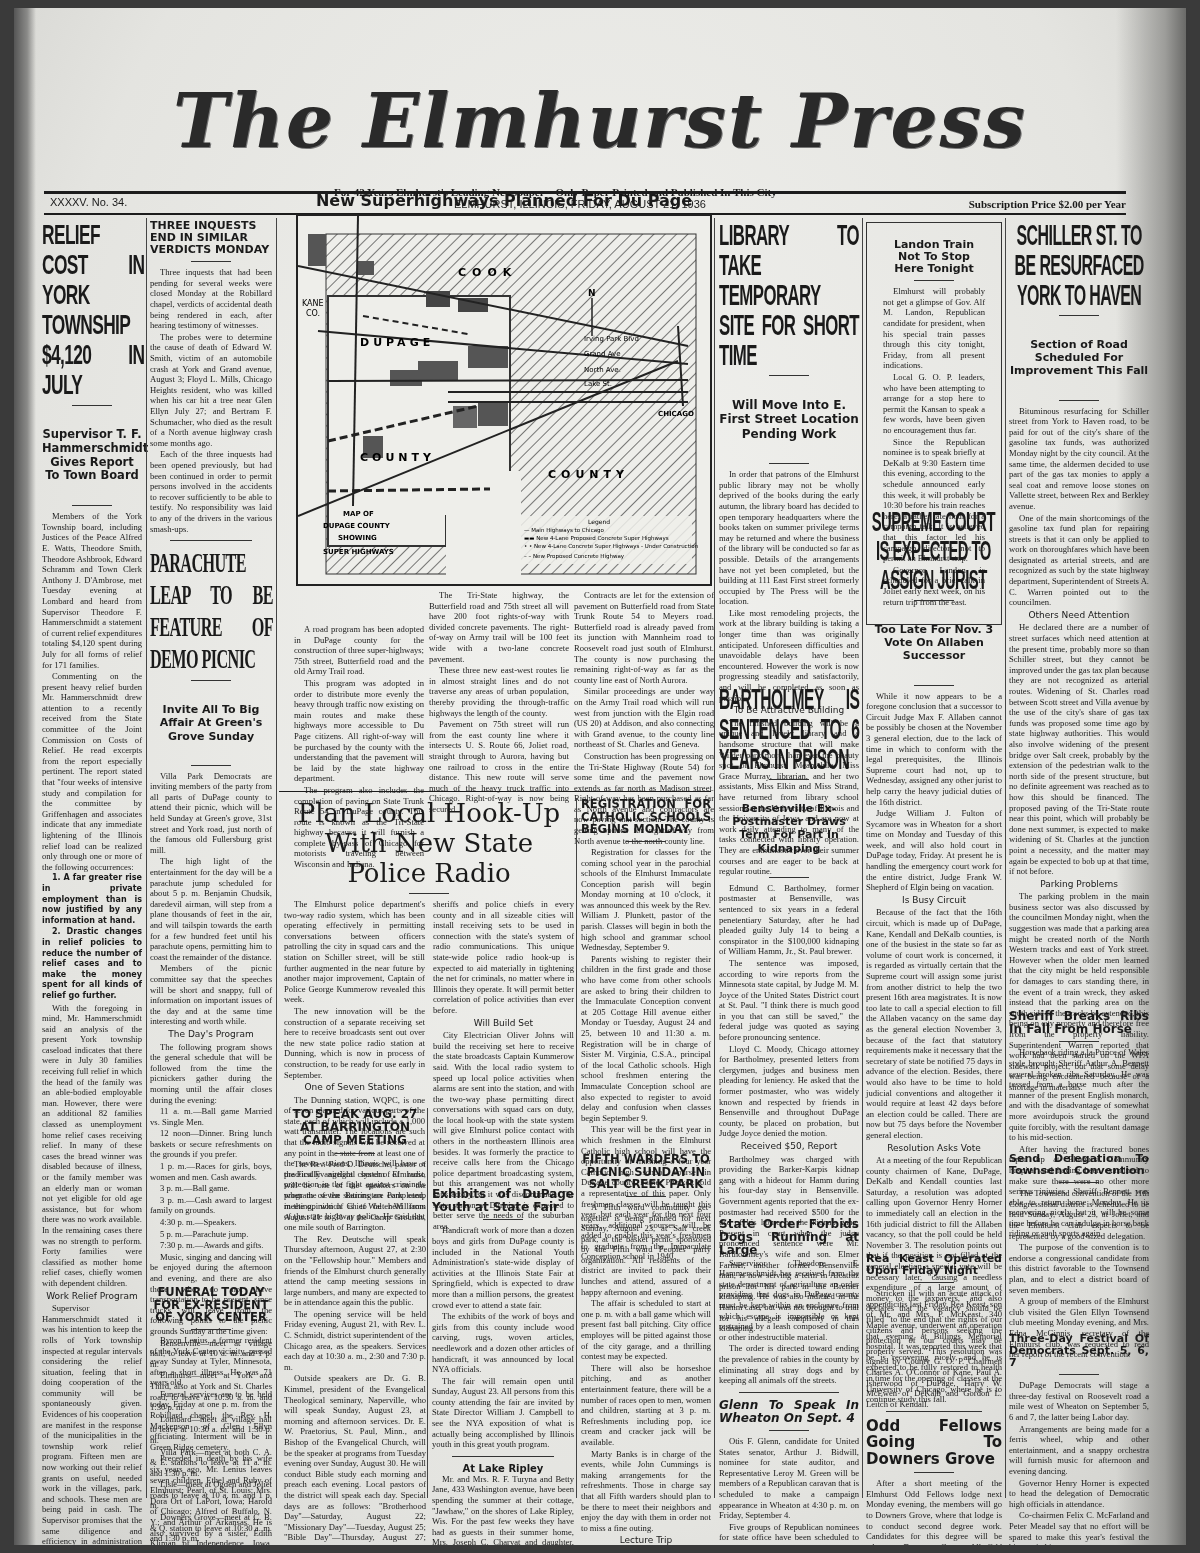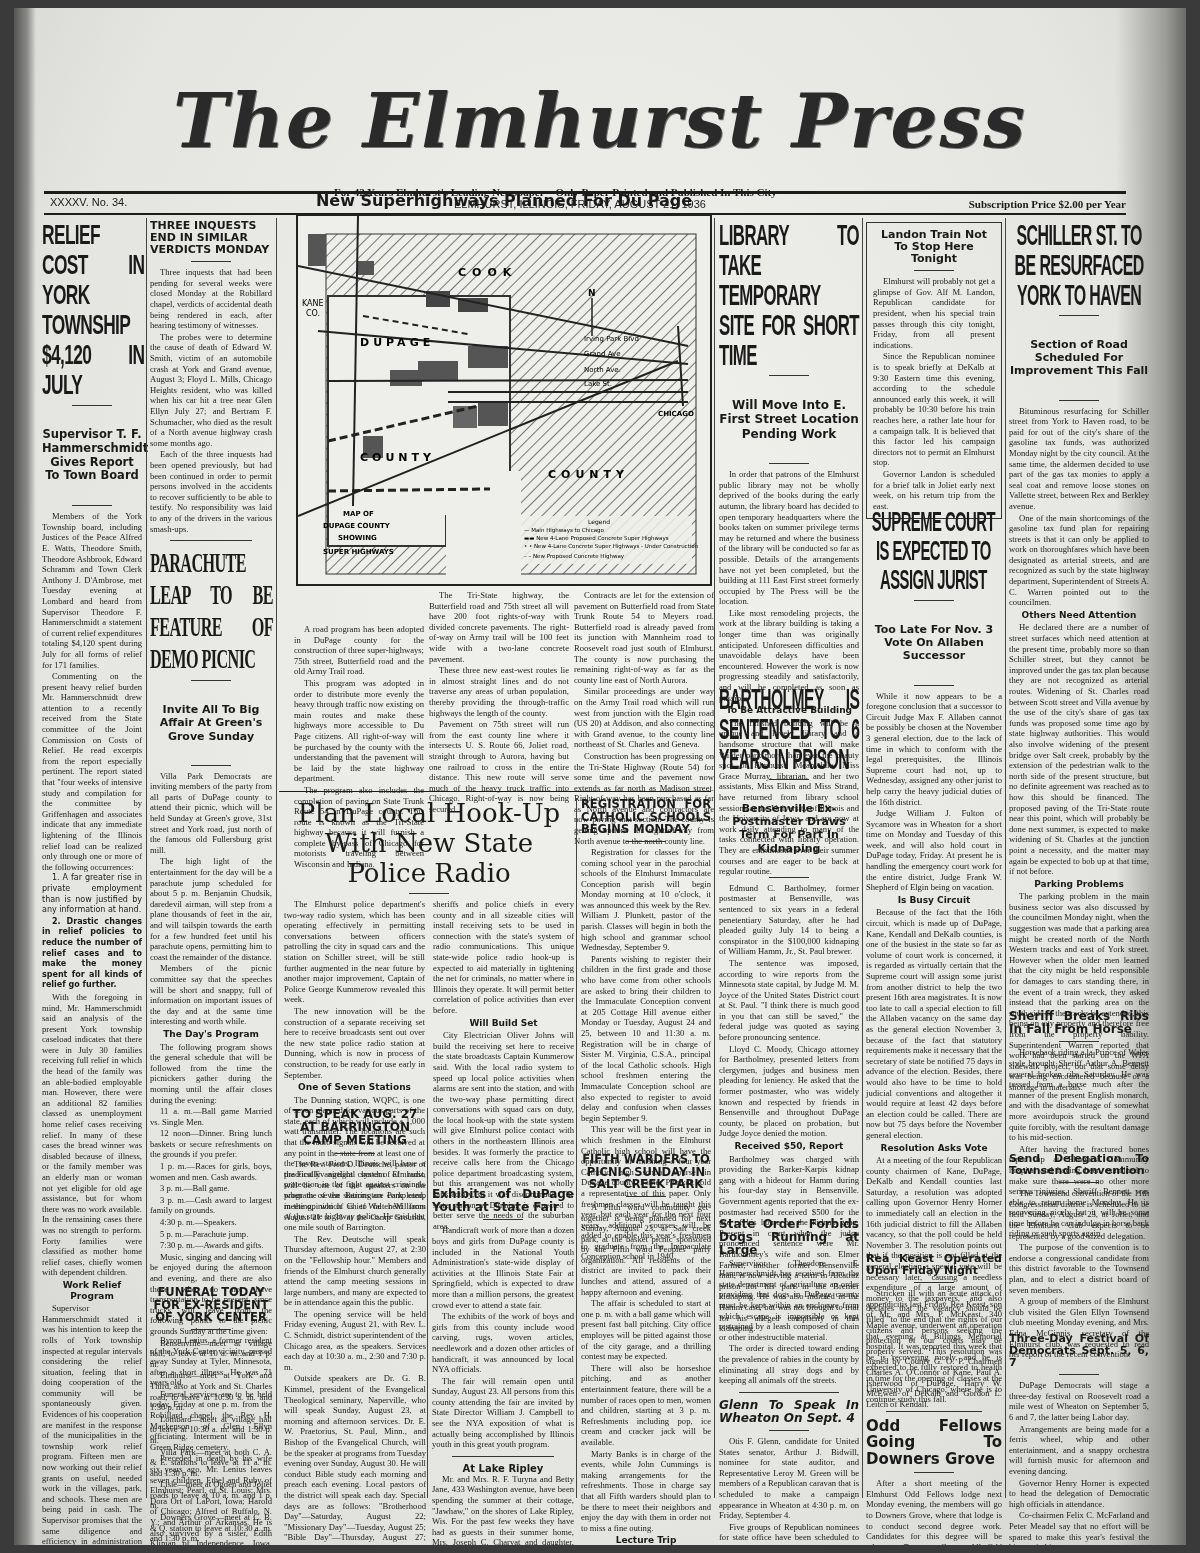--- a/index.html
+++ b/index.html
@@ -34,30 +34,30 @@
   .dateline .price { position:absolute; right:0; top:2px; font-family:"Liberation Serif", serif; font-weight:bold; }
   .col { position:absolute; font-size:8.6px; line-height:10.6px; text-align:justify; font-family:"Liberation Serif", serif; }
   .col p { text-indent: 10px; margin-bottom: 1px; }
   .vline { position:absolute; width:1px; background:#444; }
   .hl-cond { font-family:"Liberation Sans", sans-serif; font-weight:bold; transform-origin:left top; letter-spacing:-1px; line-height:1; }
   .hl-gothic { font-family:"DejaVu Sans", sans-serif; font-weight:bold; line-height:1.1; }
   .hl-roman { font-family:"DejaVu Serif", serif; line-height:1.1; }
   .sub { font-family:"DejaVu Sans", sans-serif; font-weight:bold; text-align:center; font-size:12px; line-height:1.2; margin:22px 0; }
   .shortrule { width:40px; height:1px; background:#333; margin:5px auto; }
   .longrule { height:1px; background:#333; margin:6px 20px; }
-  .subhead { text-align:center; font-family:"DejaVu Sans", sans-serif; font-weight:bold; font-size:9px; margin:2px 0; }
+  .subhead { text-align:center; font-family:"DejaVu Sans", sans-serif; font-weight:normal; font-size:9px; margin:2px 0; }
   .map {
     position:absolute; left:282px; top:206px; width:416px; height:372px;
     border:2px solid #222; background:#eeeeea;
   }
   .map-title {
     position:absolute; left:282px; top:183px; width:416px;
     font-family:"DejaVu Sans", sans-serif; font-weight:bold; font-size:16px; text-align:center;
   }
-  .boxed { border:1px solid #333; padding:6px; }
+  .boxed { border:1px solid #333; padding:16px; }
 </style>
 </head>
 <body>
 
 <div class="page">
   <div class="leftshade"></div>
   <div class="rightshade"></div>
 
   <div class="masthead">
     <div class="title">The Elmhurst Press</div>
@@ -71,21 +71,21 @@
   </div>
   <div class="rule" style="top:205px; height:2px;"></div>
 
   <div class="col" style="left:28px; top:212px; width:100px;">
     <div class="hl-cond" style="font-size:28px; line-height:30px; transform:scaleX(0.62); width:165px;">RELIEF COST IN YORK TOWNSHIP $4,120 IN JULY</div>
     <div class="shortrule"></div>
     <div class="sub" style="font-size:11.5px;">Supervisor T. F. Hammerschmidt Gives Report To Town Board</div>
     <div class="shortrule"></div>
     <p>Members of the York Township board, including Justices of the Peace Alfred E. Watts, Theodore Smith, Theodore Ashbrook, Edward Schramm and Town Clerk Anthony J. D'Ambrose, met Tuesday evening at Lombard and heard from Supervisor Theodore F. Hammerschmidt a statement of current relief expenditures totaling $4,120 spent during July for all forms of relief for 171 families.</p>
     <p>Commenting on the present heavy relief burden Mr. Hammerschmidt drew attention to a recently received from the State committee of the Joint Commission on Costs of Relief. He read excerpts from the report especially pertinent. The report stated that "four weeks of intensive study and compilation for the committee by Griffenhagen and associates indicate that any immediate lightening of the Illinois relief load can be realized only through one or more of the following occurrences:</p>
-    <p style="font-family:'DejaVu Sans',sans-serif;font-weight:normal;font-size:8px;">1. A far greater rise in private employment than is now justified by any information at hand.</p>
+    <p style="font-family:'DejaVu Sans',sans-serif;font-weight:bold;font-size:8px;">1. A far greater rise in private employment than is now justified by any information at hand.</p>
     <p style="font-family:'DejaVu Sans',sans-serif;font-weight:bold;font-size:8px;">2. Drastic changes in relief policies to reduce the number of relief cases and to make the money spent for all kinds of relief go further.</p>
     <p>With the foregoing in mind, Mr. Hammerschmidt said an analysis of the present York township caseload indicates that there were in July 30 families receiving full relief in which the head of the family was an able-bodied employable man. However, there were an additional 82 families classed as unemployment home relief cases receiving relief. In many of these cases the bread winner was disabled because of illness, or the family member was an elderly man or woman not yet eligible for old age assistance, but for whom there was no work available. In the remaining cases there was no strength to perform. Forty families were classified as mother home relief cases, chiefly women with dependent children.</p>
     <div class="subhead">Work Relief Program</div>
     <p>Supervisor Hammerschmidt stated it was his intention to keep the rolls of York township inspected at regular intervals considering the relief situation, feeling that in doing cooperation of the community will be spontaneously given. Evidences of his cooperation are manifest in the response of the municipalities in the township work relief program. Fifteen men are now working out their relief grants on useful, needed work in the villages, park, and schools. These men are being paid in cash. The Supervisor promises that the same diligence and efficiency in administration of relief that characterized the work in July will be constantly maintained.</p>
 
   </div>
   <div class="vline" style="left:132px; top:210px; height:1280px;"></div>
 
   <div class="col" style="left:136px; top:212px; width:122px;">
     <div>
@@ -292,20 +292,21 @@
     <div class="shortrule"></div>
     <p>Otis F. Glenn, candidate for United States senator, Arthur J. Bidwill, nominee for state auditor, and Representative Leroy M. Green will be members of a Republican caravan that is scheduled to make a campaign appearance in Wheaton at 4:30 p. m. on Friday, September 4.</p>
     <p>Five groups of Republican nominees for state office have been scheduled to tour Illinois between August 31 and the general election in November.</p>
   </div>
   <div class="vline" style="left:848px; top:210px; height:1280px;"></div>
 
   <div class="col boxed" style="left:852px; top:214px; width:136px;">
     <div class="hl-gothic" style="font-size:11px; text-align:center;">Landon Train Not To Stop Here Tonight</div>
     <div class="shortrule"></div>
     <p>Elmhurst will probably not get a glimpse of Gov. Alf M. Landon, Republican candidate for president, when his special train passes through this city tonight, Friday, from all present indications.</p>
+    <p>Local G. O. P. leaders, who have been attempting to arrange for a stop here to permit the Kansan to speak a few words, have been given no encouragement thus far.</p>
     <p>Since the Republican nominee is to speak briefly at DeKalb at 9:30 Eastern time this evening, according to the schedule announced early this week, it will probably be 10:30 before his train reaches here, a rather late hour for a campaign talk. It is believed that this factor led his campaign directors not to permit an Elmhurst stop.</p>
     <p>Governor Landon is scheduled for a brief talk in Joliet early next week, on his return trip from the east.</p>
   </div>
   <div class="col" style="left:852px; top:500px; width:136px;">
     <div class="hl-cond" style="font-size:27px; line-height:29px; transform:scaleX(0.55); width:245px; text-align:center;">SUPREME COURT IS EXPECTED TO ASSIGN JURIST</div>
     <div class="shortrule"></div>
     <div class="sub" style="font-size:11px;">Too Late For Nov. 3 Vote On Allaben Successor</div>
     <div class="shortrule"></div>
     <p>While it now appears to be a foregone conclusion that a successor to Circuit Judge Max F. Allaben cannot be possibly be chosen at the November 3 general election, due to the lack of time in which to conform with the legal prerequisites, the Illinois Supreme court had not, up to Wednesday, assigned any other jurist to help carry the heavy judicial duties of the 16th district.</p>
     <p>Judge William J. Fulton of Sycamore was in Wheaton for a short time on Monday and Tuesday of this week, and will also hold court in DuPage today, Friday. At present he is handling the emergency court work for the entire district, Judge Frank W. Shepherd of Elgin being on vacation.</p>

